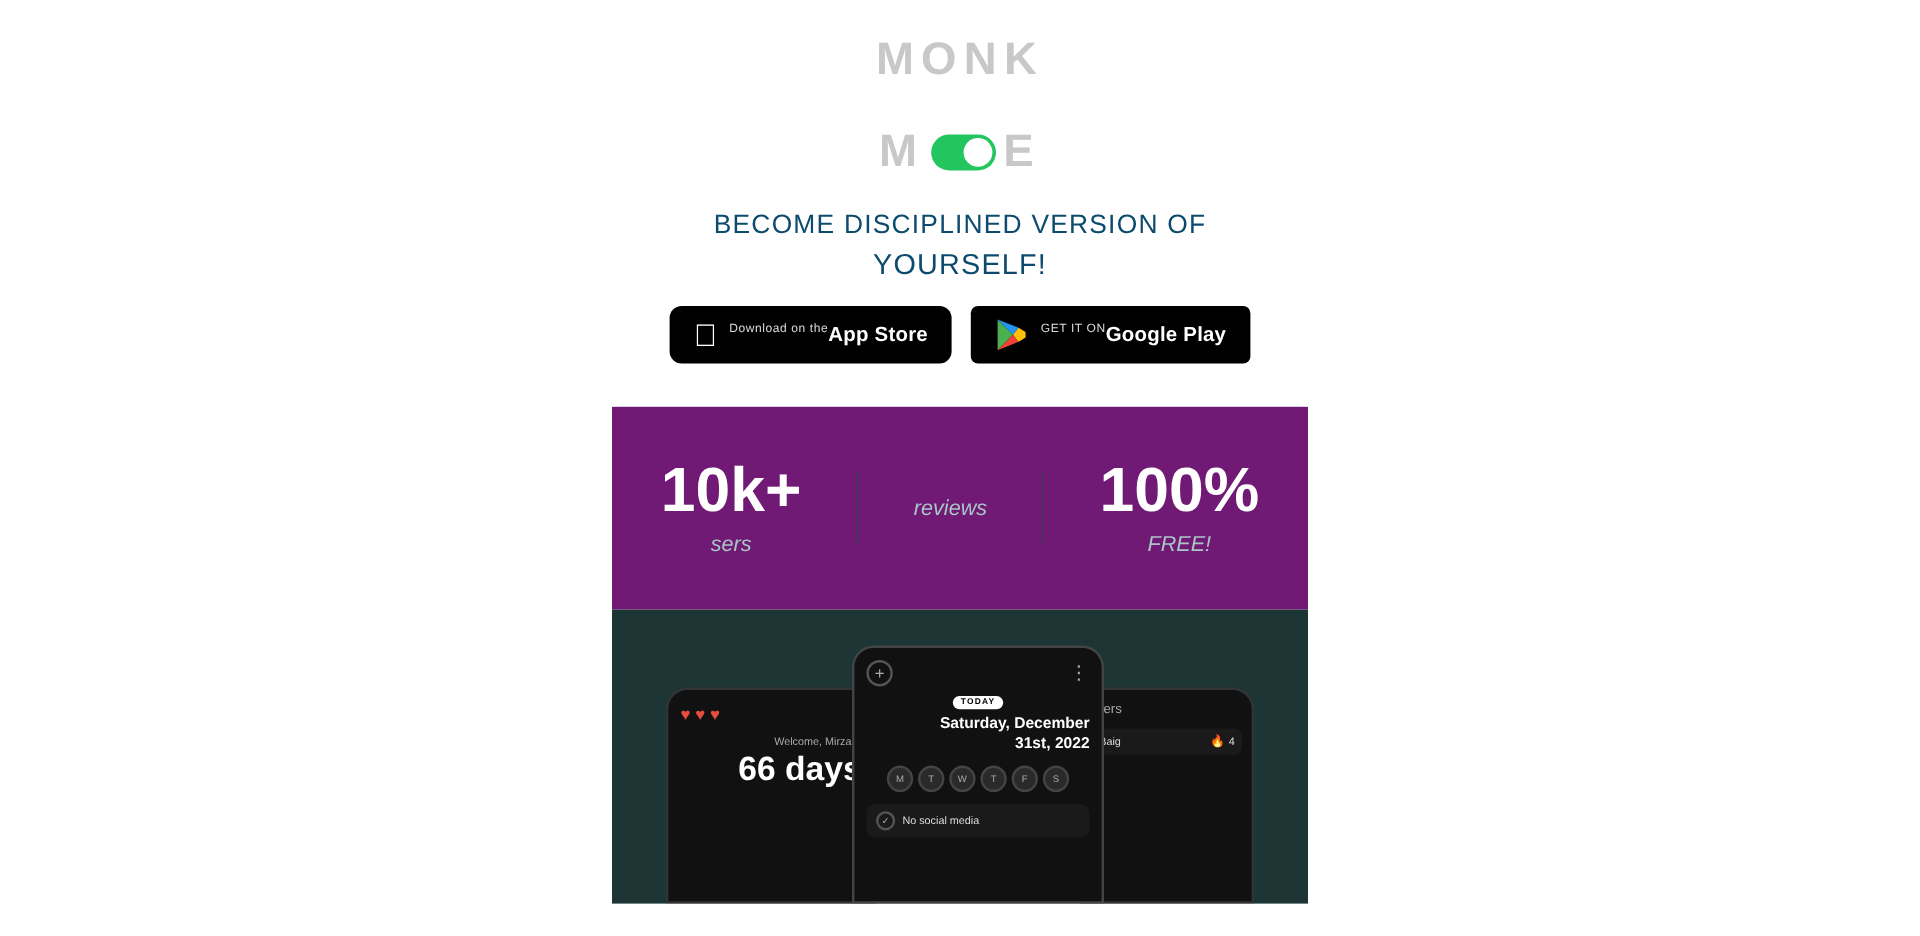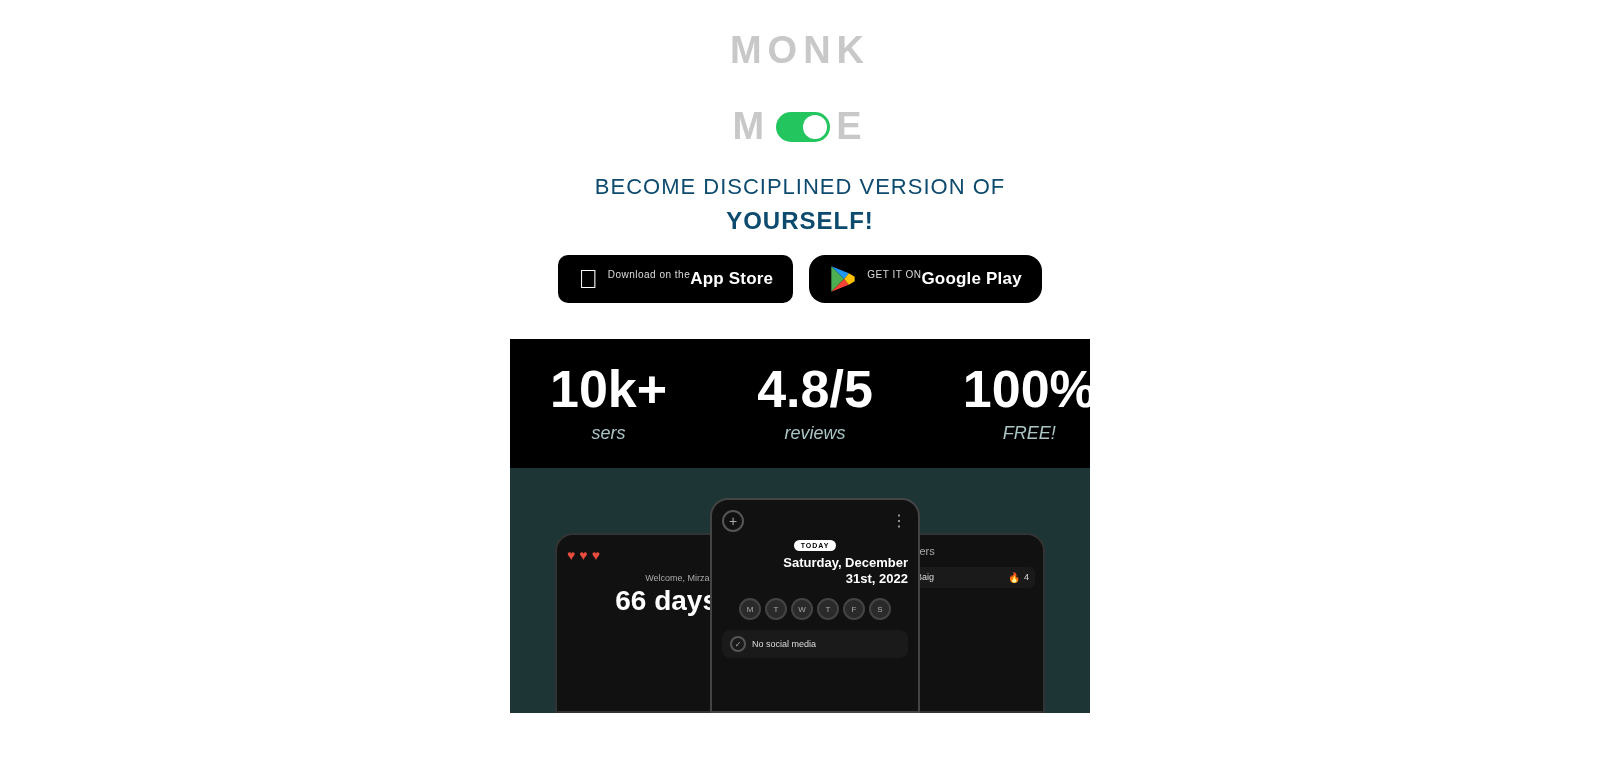--- a/index.html
+++ b/index.html
@@ -64,21 +64,21 @@
     .tagline {
       text-align: center;
       font-size: 22px;
       font-weight: 400;
       color: #0c4a6e;
       letter-spacing: 1px;
       line-height: 1.5;
       margin-bottom: 16px;
     }
     .tagline strong {
-      font-weight: 700;
+      font-weight: 400;
       font-size: 24px;
     }
 
     
     .store-buttons {
       display: flex;
       gap: 16px;
       margin-bottom: 36px;
     }
     .store-btn {
@@ -113,39 +113,39 @@
       letter-spacing: 0.2px;
     }
 
     
     .gplay-btn {
       display: flex;
       align-items: center;
       gap: 10px;
       background: #000;
       color: #fff;
-      border-radius: 16px;
+      border-radius: 6px;
       padding: 10px 20px;
       cursor: pointer;
       min-width: 165px;
     }
     .gplay-icon {
       width: 28px;
       height: 28px;
     }
 
     
     .stats-section {
       width: 580px;
-      background: #000000;
+      background: #701a75;
       border-radius: 0;
       display: flex;
       justify-content: space-around;
       align-items: center;
-      padding: 24px 40px;
+      padding: 44px 40px;
       gap: 45px;
     }
     .stat-item {
       text-align: center;
       color: #fff;
     }
     .stat-value {
       font-size: 52px;
       font-weight: 800;
       color: #ffffff;
@@ -400,21 +400,20 @@
     </a>
   </div>
 
   <div class="stats-section">
     <div class="stat-item">
       <div class="stat-value">10k+</div>
       <div class="stat-label">sers</div>
     </div>
     <div class="stat-divider"></div>
     <div class="stat-item">
-      <div class="stat-value">4.8/5</div>
       <div class="stat-label">reviews</div>
     </div>
     <div class="stat-divider"></div>
     <div class="stat-item">
       <div class="stat-value">100%</div>
       <div class="stat-label">FREE!</div>
     </div>
   </div>
 
   <div class="preview-section">

